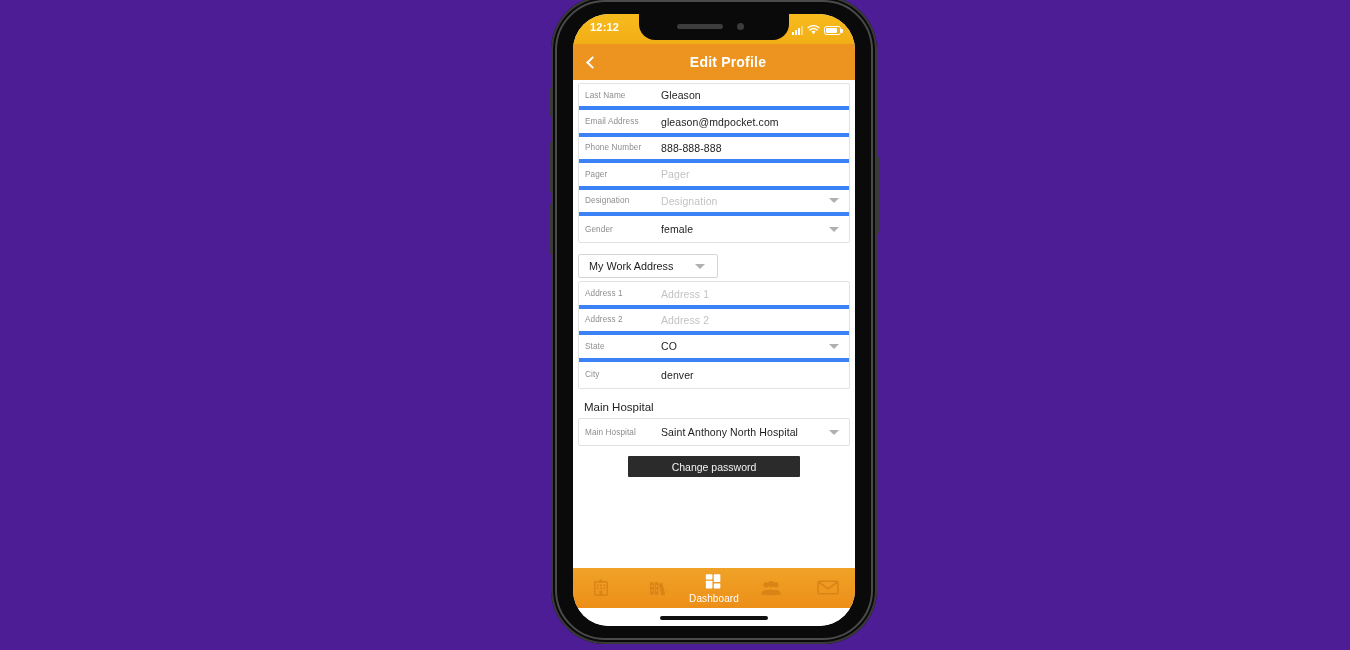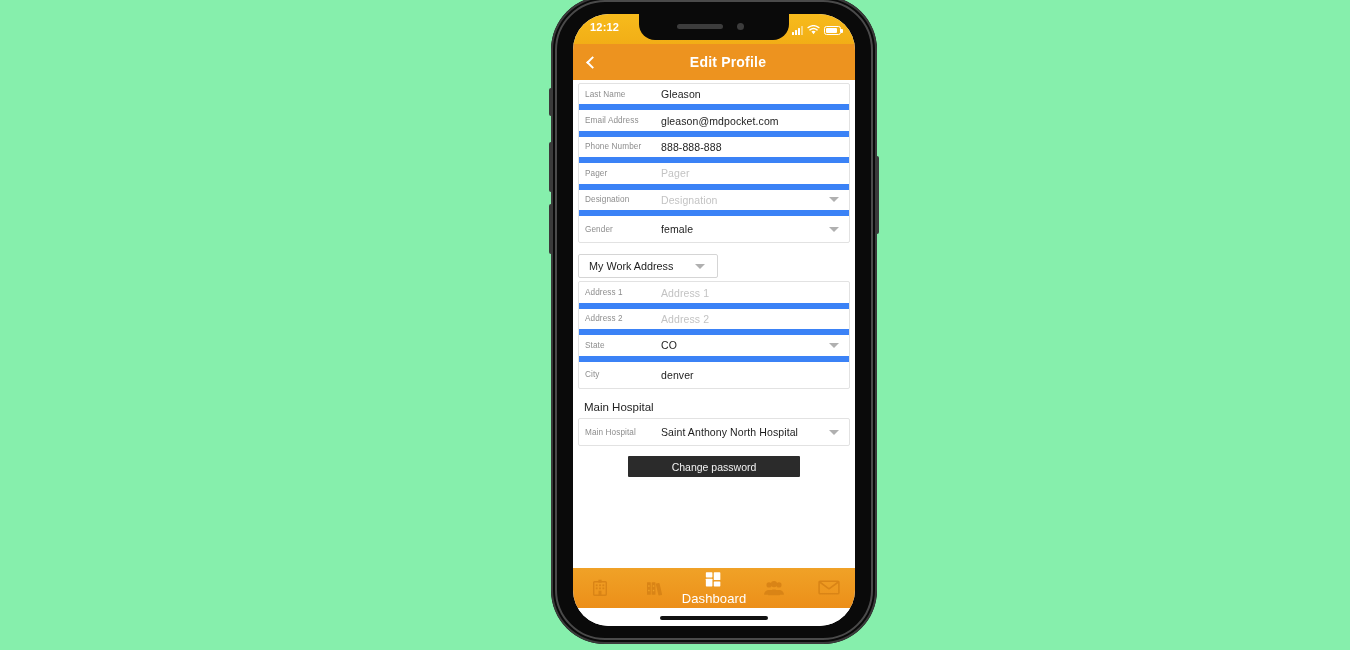--- a/index.html
+++ b/index.html
@@ -3,21 +3,21 @@
 <meta charset="utf-8">
 <style>
   * { box-sizing: border-box; margin: 0; padding: 0; }
   html, body {
     width: 1350px; height: 650px;
     background: #ffffff;
     font-family: "Liberation Sans", sans-serif;
     overflow: hidden;
   }
 
-  #stage { position: relative; width: 1350px; height: 650px; background: #86efac; }
+  #stage { position: relative; width: 1350px; height: 650px; background: #4c1d95; }
 
   
   #phone {
     position: absolute;
     left: 551px; top: -4px;
     width: 326px; height: 648px;
     background: #0a0a0a;
     border-radius: 54px;
     box-shadow: 0 0 0 2px #3a3a3a inset;
   }
@@ -123,21 +123,21 @@
 
   .field-group {
     border: 1px solid #e2e2e2;
     border-radius: 2px;
     background: #fff;
     margin-top: 3px;
   }
   .field-row {
     display: flex; align-items: center;
     height: 26.4px;
-    border-bottom: 6px solid #3b82f6;
+    border-bottom: 4px solid #3b82f6;
     position: relative;
     padding: 0 6px;
   }
   .field-row:last-child { border-bottom: none; }
   .field-label {
     width: 76px; flex: 0 0 76px;
     font-size: 8.2px; color: #8d8d8d;
     letter-spacing: .1px;
   }
   .field-value {
@@ -195,21 +195,21 @@
     z-index: 4;
   }
   .tab-item {
     flex: 1; height: 100%;
     display:flex; flex-direction: column;
     align-items: center; justify-content: center;
     gap: 2px; cursor: pointer;
     position: relative;
   }
   .tab-icon { width: 20px; height: 18px; position: relative; }
-  .tab-label { font-size: 13px; color: #ffffff; letter-spacing:.1px; }
+  .tab-label { font-size: 10px; color: #ffffff; letter-spacing:.1px; }
 
   
   #home-area {
     position: absolute; left: 0; right: 0; bottom: 0; height: 18px;
     background: #fff; z-index: 5;
   }
   #home-indicator {
     position: absolute; left: 50%; transform: translateX(-50%);
     bottom: 6px; width: 108px; height: 4px;
     background: #111; border-radius: 3px;

